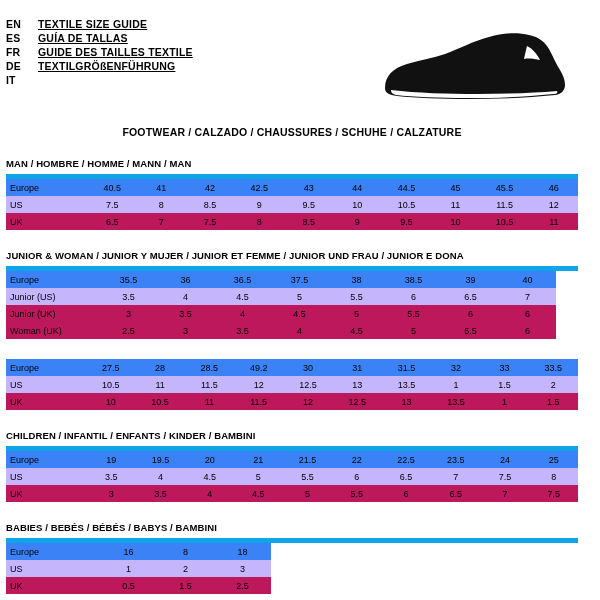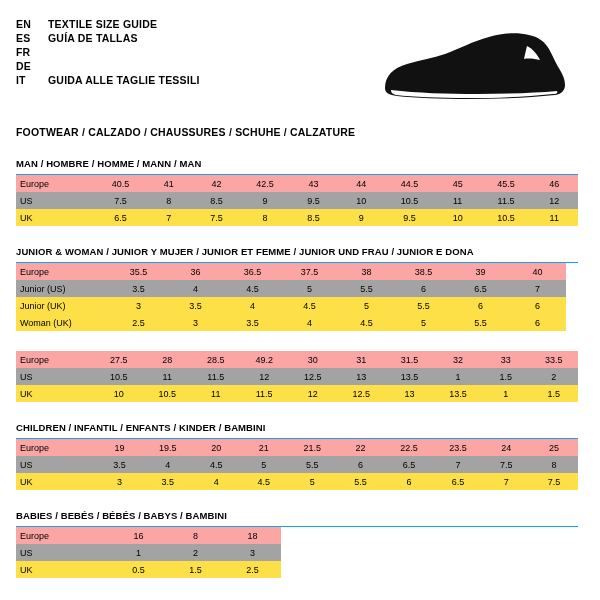--- a/index.html
+++ b/index.html
@@ -12,21 +12,21 @@
     background: #ffffff;
     font-family: "Liberation Sans", sans-serif;
     color: #000000;
     overflow: hidden;
   }
   .page {
     position: relative;
     width: 600px;
     height: 539px;
     box-sizing: border-box;
-    padding: 18px 22px 0 16px;
+    padding: 18px 22px 0 6px;
   }
 
   
   .header {
     display: flex;
     align-items: flex-start;
     justify-content: space-between;
   }
   .lang-block {
     display: flex;
@@ -39,74 +39,76 @@
     font-size: 10.5px;
     font-weight: bold;
     letter-spacing: 0.2px;
   }
   .lang-code {
     width: 32px;
     flex: 0 0 32px;
   }
   .lang-text {
     white-space: nowrap;
+    text-decoration: underline;
   }
   .shoe-wrap {
     width: 200px;
     height: 80px;
     margin-right: 6px;
     margin-top: 12px;
     display: flex;
     align-items: center;
     justify-content: center;
   }
 
   .section-title {
     font-size: 10.5px;
     font-weight: bold;
     letter-spacing: 0.2px;
     margin-top: 16px;
+    text-align: center;
   }
 
   
   .group {
     margin-top: 20px;
   }
   .group-head {
     font-size: 9.5px;
     font-weight: bold;
     letter-spacing: 0.1px;
     padding-bottom: 5px;
-    border-bottom: 1px solid #0ea5e9;
+    border-bottom: 5px solid #0ea5e9;
     margin-bottom: 0;
   }
   table.size {
     border-collapse: collapse;
     font-size: 9px;
     table-layout: fixed;
   }
   table.size td {
     height: 17px;
     padding: 0 4px;
     text-align: center;
     vertical-align: middle;
     white-space: nowrap;
   }
   table.size td.lbl {
     text-align: left;
     padding-left: 4px;
   }
   tr.shaded td {
-    background: #fca5a5;
+    background: #3b82f6;
   }
   tr.plain td {
-    background: #a3a3a3;
+    background: #c4b5fd;
   }
   tr.alt td {
-    background: #fde047;
+    background: #be185d;
   }
 
   
   .w-lbl { width: 86px; }
   .w-cell { width: 49px; }
 </style>
 </head>
 <body>
 
 <div class="page">
@@ -116,27 +118,28 @@
       <div class="lang-row">
         <span class="lang-code">EN</span>
         <span class="lang-text">TEXTILE SIZE GUIDE</span>
       </div>
       <div class="lang-row">
         <span class="lang-code">ES</span>
         <span class="lang-text">GUÍA DE TALLAS</span>
       </div>
       <div class="lang-row">
         <span class="lang-code">FR</span>
+        <span class="lang-text">GUIDE DES TAILLES TEXTILE</span>
       </div>
       <div class="lang-row">
         <span class="lang-code">DE</span>
+        <span class="lang-text">TEXTILGRÖßENFÜHRUNG</span>
       </div>
       <div class="lang-row">
         <span class="lang-code">IT</span>
-        <span class="lang-text">GUIDA ALLE TAGLIE TESSILI</span>
       </div>
     </div>
 
     <div class="shoe-wrap">
       <svg width="190" height="76" viewBox="0 0 190 76" xmlns="http://www.w3.org/2000/svg">
         <path fill="#111111" d="M8 56 C8 44 16 36 30 32 C44 28 56 26 68 22 C82 17 96 9 112 5
                                  C126 1 140 0 152 3 C162 5 168 10 172 17 C176 24 179 32 183 38
                                  C186 43 188 48 188 53 C188 58 185 62 178 63 C150 66 120 67 90 67
                                  C64 67 38 66 20 64 C12 63 8 61 8 56 Z"></path>
         <path fill="#ffffff" d="M150 14 C156 17 160 22 163 28 C158 27 152 26 147 27 C148 22 149 18 150 14 Z"></path>

